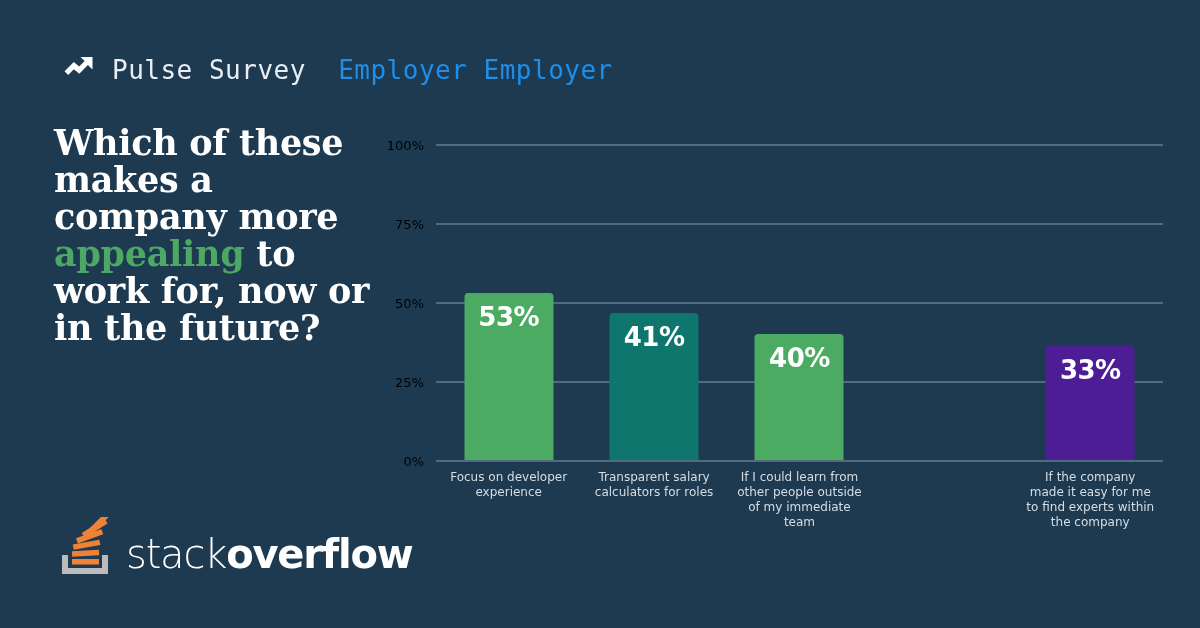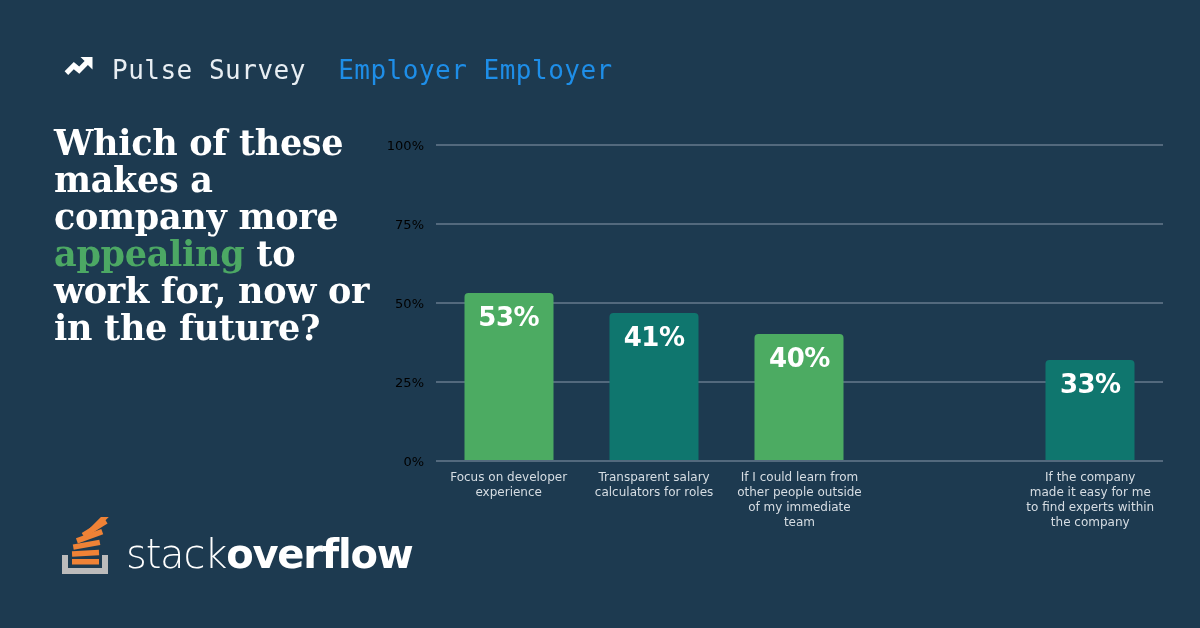--- a/index.html
+++ b/index.html
@@ -222,20 +222,20 @@
           </div>
           <div class="cat-label">Transparent salary calculators for roles</div>
         </div>
         <div class="bar-slot" style="left: 40%; width: 20%;">
           <div class="bar" style="height: 126.4px; background: rgb(76, 171, 98);">
             <div class="bar-value">40%</div>
           </div>
           <div class="cat-label">If I could learn from other people outside of my immediate team</div>
         </div>
         <div class="bar-slot" style="left: 80%; width: 20%;">
-          <div class="bar" style="height: 100px; background: #0f766e;">
+          <div class="bar" style="height: 114px; background: #4c1d95;">
             <div class="bar-value">33%</div>
           </div>
           <div class="cat-label">If the company made it easy for me to find experts within the company</div>
         </div>
       </div>
   </div>
 </div>
 
 </body></html>

